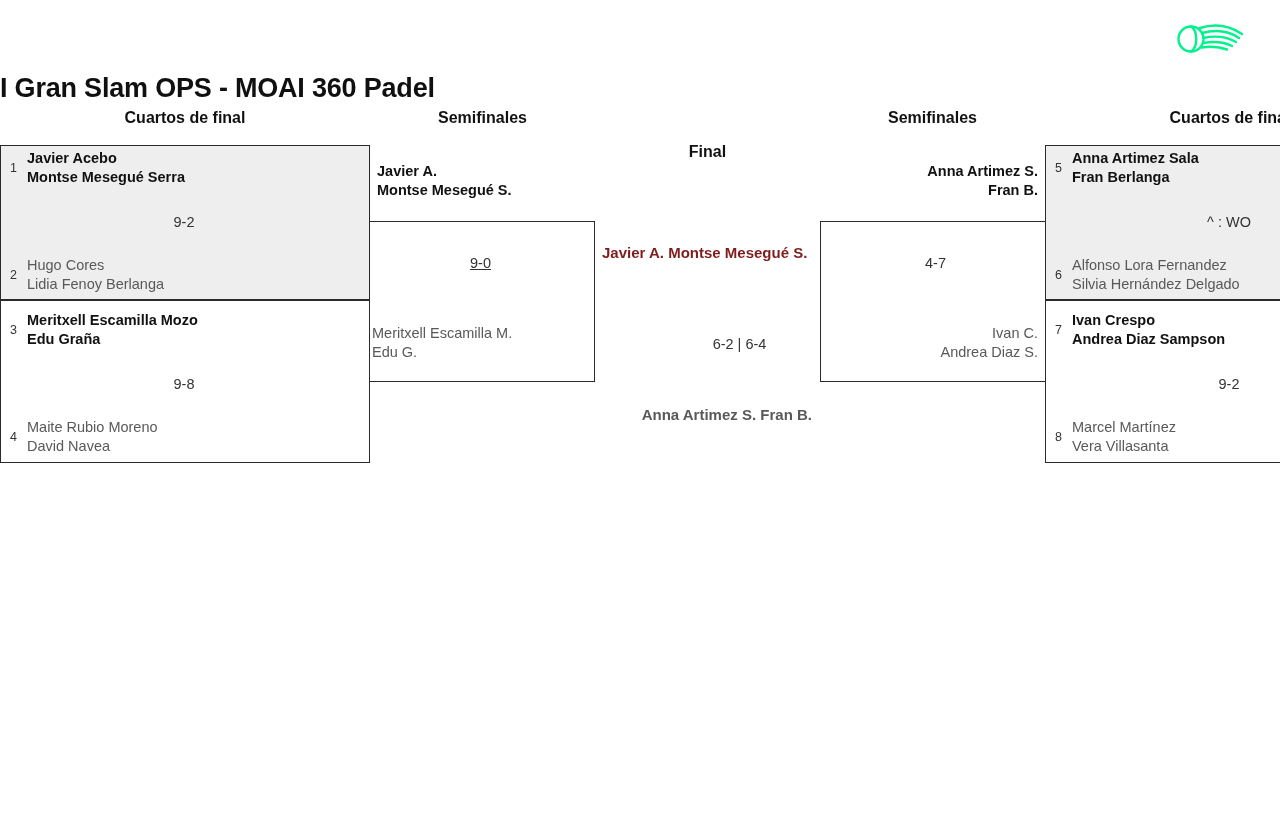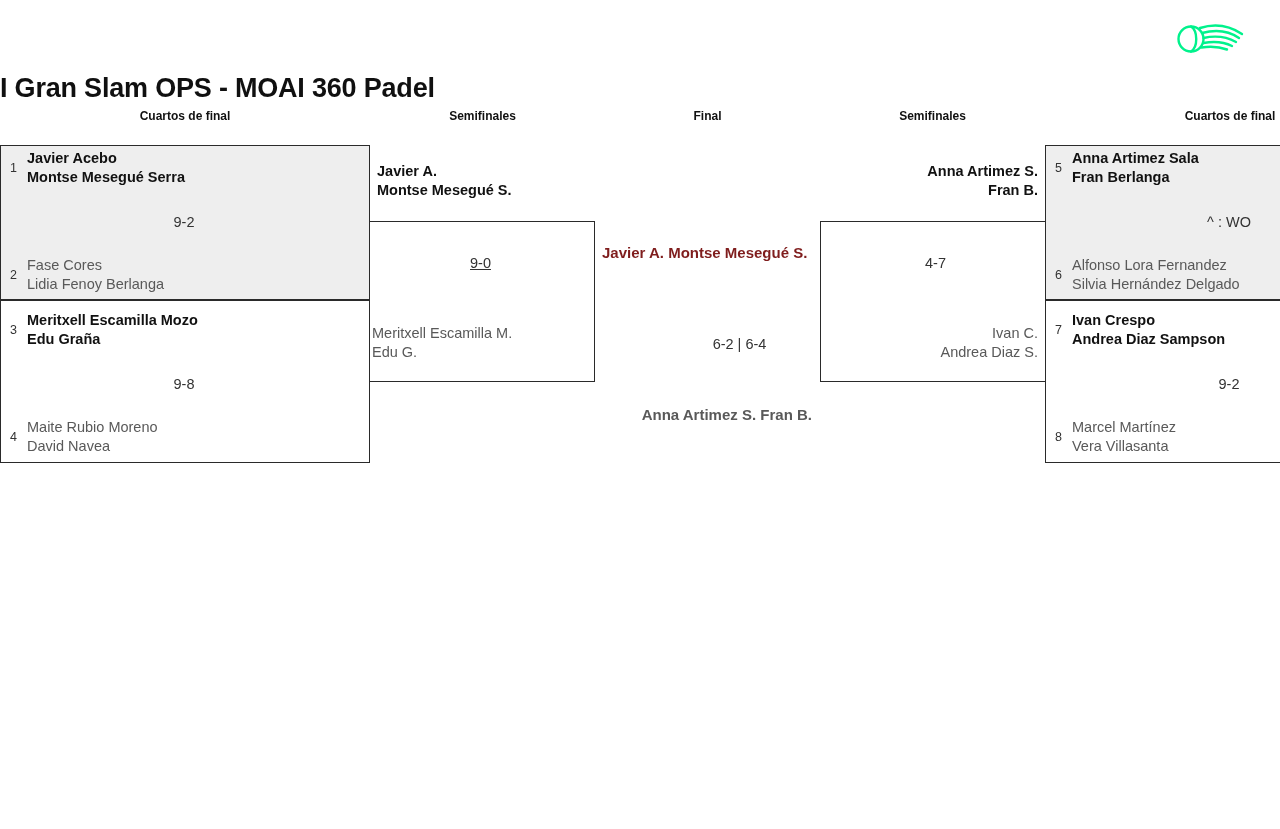--- a/index.html
+++ b/index.html
@@ -42,29 +42,29 @@
     right: 32px;
     top: 14px;
     width: 78px;
     height: 46px;
   }
 
   
   .round-header {
     position: absolute;
     top: 109px;
-    font-size: 12px;
+    font-size: 16px;
     font-weight: 700;
     color: #111111;
     white-space: nowrap;
     text-align: center;
   }
   #rh-qf-left   { left: 0px;    width: 370px; }
   #rh-sf-left   { left: 370px;  width: 225px; }
-  #rh-final     { left: 595px;  width: 225px; }
+  #rh-final     { left: 595px;  width: 225px; margin-top: 34px; }
   #rh-sf-right  { left: 820px;  width: 225px; }
   #rh-qf-right  { left: 1045px; width: 370px; text-align: center; }
 
   
   #bracket {
     position: absolute;
     left: 0; top: 0;
     width: 1280px;
     height: 829px;
   }
@@ -171,21 +171,21 @@
     <span class="seed">1</span>
     <span class="names">
       <span class="n">Javier Acebo</span>
       <span class="n">Montse Mesegué Serra</span>
     </span>
   </div>
   <div class="score center" style="left:9px; top:214px; width:350px;">9-2</div>
   <div class="team loser" style="left:9px; top:256px; width:350px;">
     <span class="seed">2</span>
     <span class="names">
-      <span class="n">Fase Cores</span>
+      <span class="n">Hugo Cores</span>
       <span class="n">Lidia Fenoy Berlanga</span>
     </span>
   </div>
 
   <div class="box" id="qf-l-2"></div>
   <div class="team winner" style="left:9px; top:311px; width:350px;">
     <span class="seed">3</span>
     <span class="names">
       <span class="n">Meritxell Escamilla Mozo</span>
       <span class="n">Edu Graña</span>

